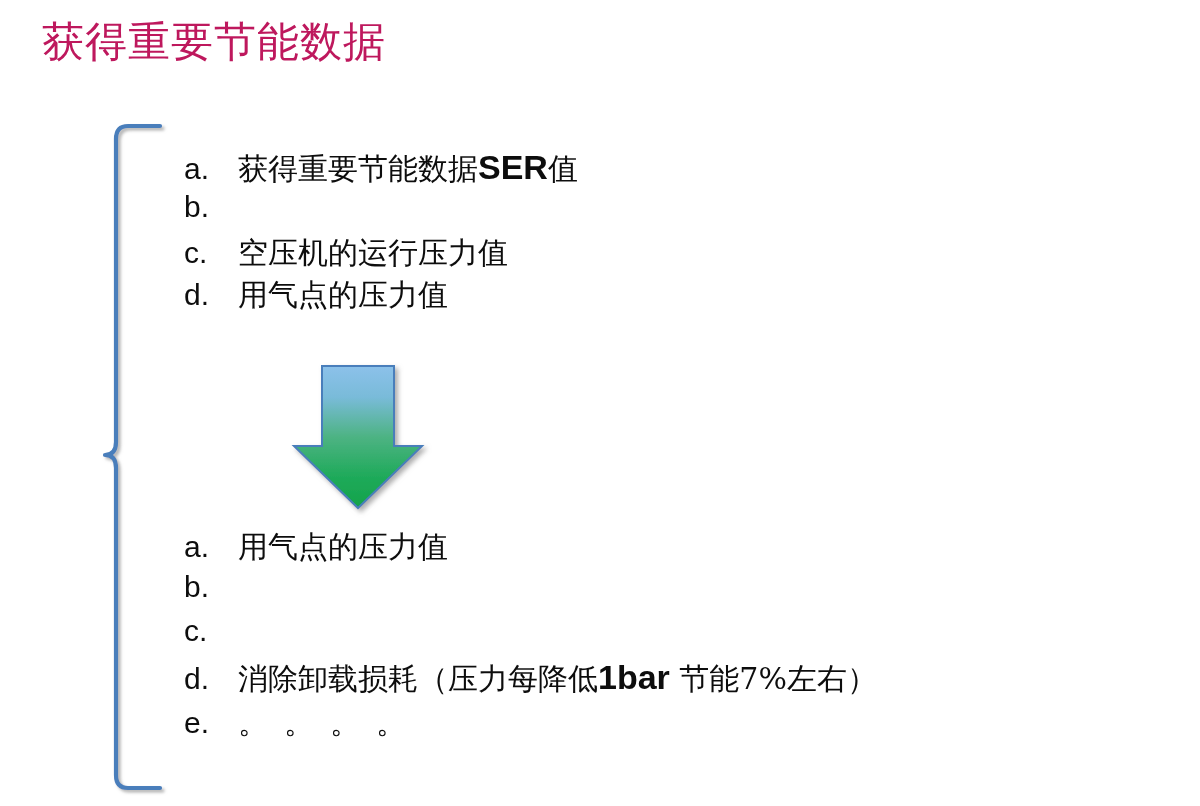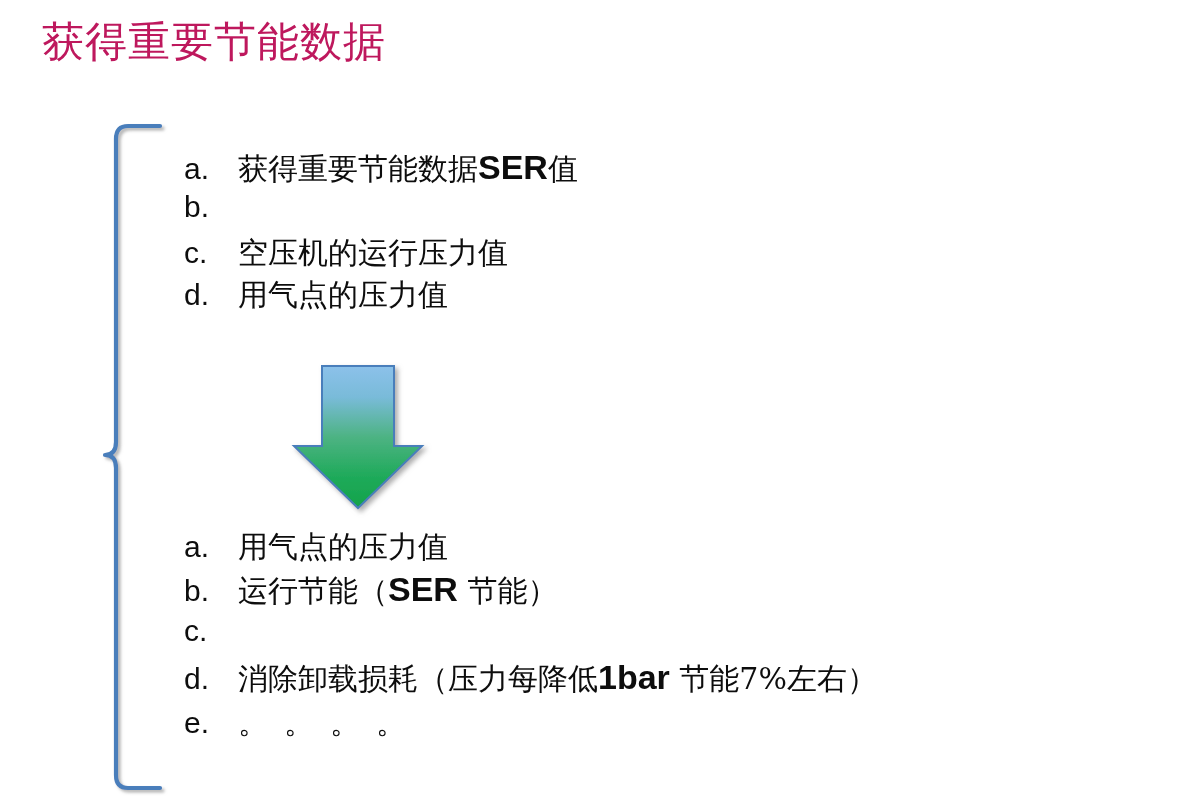--- a/index.html
+++ b/index.html
@@ -153,21 +153,20 @@
 
 <div id="list-bottom" class="list-block">
 
   <div class="list-item">
     <span class="item-marker">a.</span>
     <span class="item-text"><span>用气点的压力值</span><span class="latin"></span><span></span></span>
   </div>
 
   <div class="list-item">
     <span class="item-marker">b.</span>
-    <span class="item-text"><span>运行节能（</span><span class="latin">SER</span><span> 节能）</span></span>
   </div>
 
   <div class="list-item">
     <span class="item-marker">c.</span>
   </div>
 
   <div class="list-item">
     <span class="item-marker">d.</span>
     <span class="item-text"><span>消除卸载损耗（压力每降低</span><span class="latin">1bar</span><span> 节能7%左右）</span></span>
   </div>

